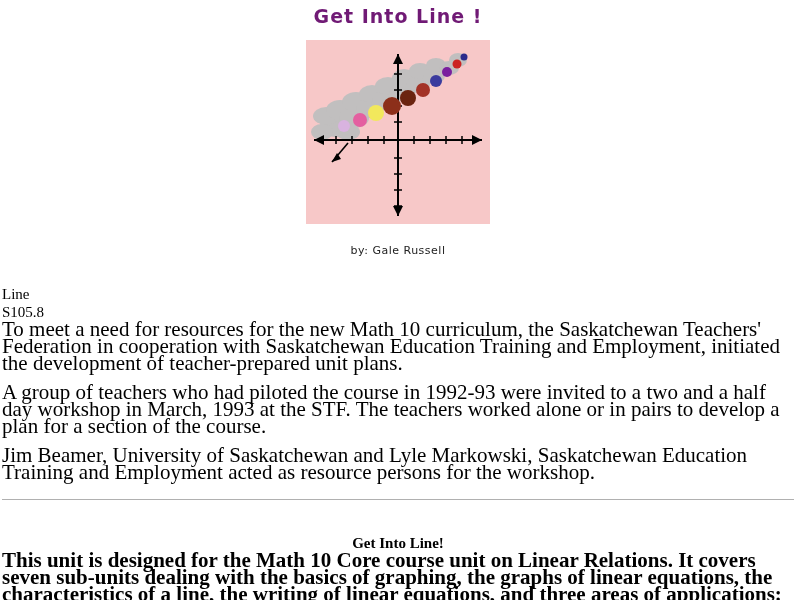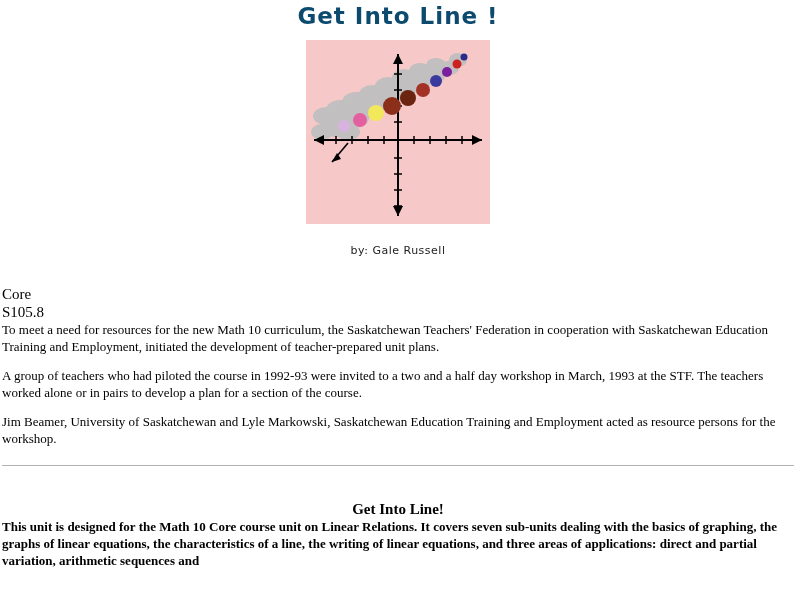--- a/index.html
+++ b/index.html
@@ -18,24 +18,24 @@
   .page {
     width: 796px;
     position: relative;
   }
   .title-wrap {
     text-align: center;
     padding-top: 2px;
   }
   .doc-title {
     font-family: "DejaVu Sans", sans-serif;
-    font-size: 23px;
+    font-size: 19px;
     font-weight: bold;
     letter-spacing: 1px;
-    color: #0c4a6e;
+    color: #701a75;
     margin: 0;
     padding: 0 0 6px 0;
     line-height: 28px;
   }
   .figure-wrap {
     text-align: center;
     margin-top: 4px;
   }
   .figure {
     display: inline-block;
@@ -56,21 +56,21 @@
   .meta {
     margin-top: 28px;
     padding-left: 2px;
     font-size: 15px;
     line-height: 18px;
   }
   .meta div { white-space: pre; }
   .body-text {
     padding-left: 2px;
     padding-right: 3px;
-    font-size: 13px;
+    font-size: 21px;
     line-height: 17px;
   }
   .body-text p {
     margin: 0 0 12px 0;
   }
   .first-para { margin-top: 26px; }
   .rule {
     border: none;
     border-top: 1px solid #b0b0b0;
     margin: 18px 2px 0 2px;
@@ -169,21 +169,21 @@
           <circle cx="151" cy="24" r="4.5" fill="#cc2222"></circle>
           <circle cx="158" cy="17" r="3.5" fill="#2b2b8c"></circle>
         </g>
       </svg>
     </div>
   </div>
 
   <div class="byline">by:  Gale Russell</div>
 
   <div class="meta">
-    <div>Core</div>
+    <div>Line</div>
     <div>S105.8</div>
   </div>
 
   <div class="body-text">
     <p class="first-para">To meet a need for resources for the new Math 10 curriculum, the Saskatchewan Teachers' Federation in cooperation with Saskatchewan Education Training and Employment, initiated the development of teacher-prepared unit plans.</p>
     <p>A group of teachers who had piloted the course in 1992-93 were invited to a two and a half day workshop in March, 1993 at the STF. The teachers worked alone or in pairs to develop a plan for a section of the course.</p>
     <p>Jim Beamer, University of Saskatchewan and Lyle Markowski, Saskatchewan Education Training and Employment acted as resource persons for the workshop.</p>
   </div>
 
   <hr class="rule">

